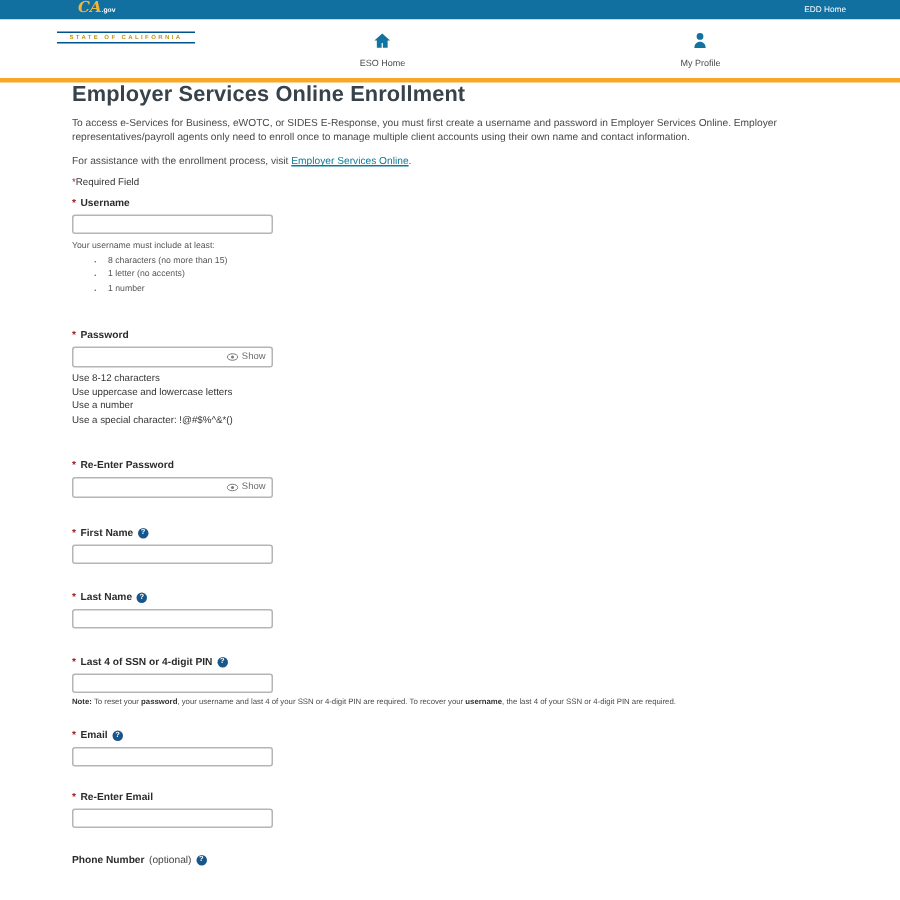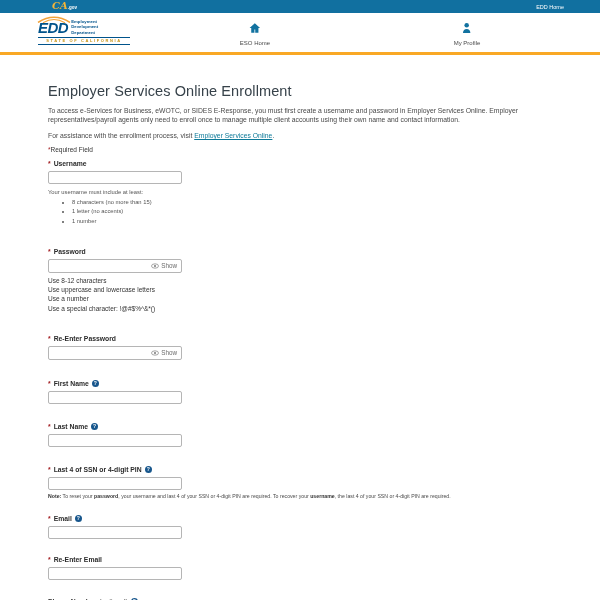--- a/index.html
+++ b/index.html
@@ -71,22 +71,21 @@
   .nav-eso { left:255px; }
   .nav-profile { left:467px; }
   .nav-item .nav-label {
     display:block; margin-top:2px;
     font-size:6px; color:#4a4a4a;
   }
 
   
   .content { padding:0 48px; }
   h1.page-title {
-    margin-top:28px;
-    font-size:14.5px; font-weight:400;
+    font-size:14.5px; font-weight:700;
     color:#37424a; letter-spacing:0.1px;
   }
   .intro {
     margin-top:8px;
     font-size:6.8px; line-height:1.32; color:#494949;
     width:506px;
   }
   .assist { margin-top:7px; font-size:6.8px; color:#494949; }
   .assist a { color:#0e7a99; text-decoration:underline; cursor:pointer; }
   .required-note { margin-top:7px; font-size:6.5px; color:#333333; }
@@ -150,34 +149,20 @@
 <body>
 
 <div class="topbar">
   <div class="cagov"><span>CA</span><span class="gov">.gov</span></div>
   <a class="topbar-link">EDD Home</a>
 </div>
 
 <div class="siteheader">
 
   <div class="edd-logo">
-    <div class="edd-top">
-      <div class="edd-word">
-        <svg class="edd-arcs" width="34" height="7" viewBox="0 0 34 7">
-          <path d="M1 6.5 Q17 -4 33 6.5" fill="none" stroke="#f2a33a" stroke-width="1.5"></path>
-          <path d="M6 6.8 Q17 0.2 28 6.8" fill="none" stroke="#f2a33a" stroke-width="1.1"></path>
-        </svg>
-        <span>EDD</span>
-      </div>
-      <div class="edd-dept">
-        <div>Employment</div>
-        <div>Development</div>
-        <div>Department</div>
-      </div>
-    </div>
     <div class="edd-state">State of California</div>
   </div>
 
   <div class="nav-item nav-eso">
     <svg width="12" height="12" viewBox="0 0 24 24">
       <path d="M12 2.5 1.5 12h3.3v9.5h6.4v-6.3h1.6v6.3h6.4V12h3.3z" fill="#1272a0"></path>
     </svg>
     <span class="nav-label">ESO Home</span>
   </div>
 

